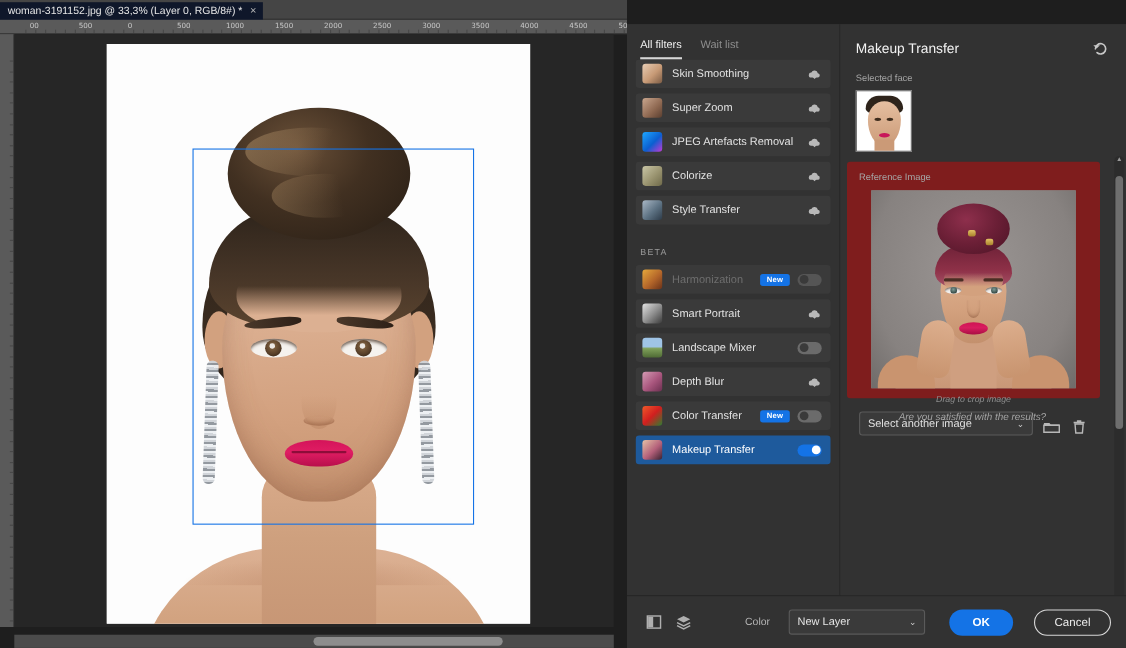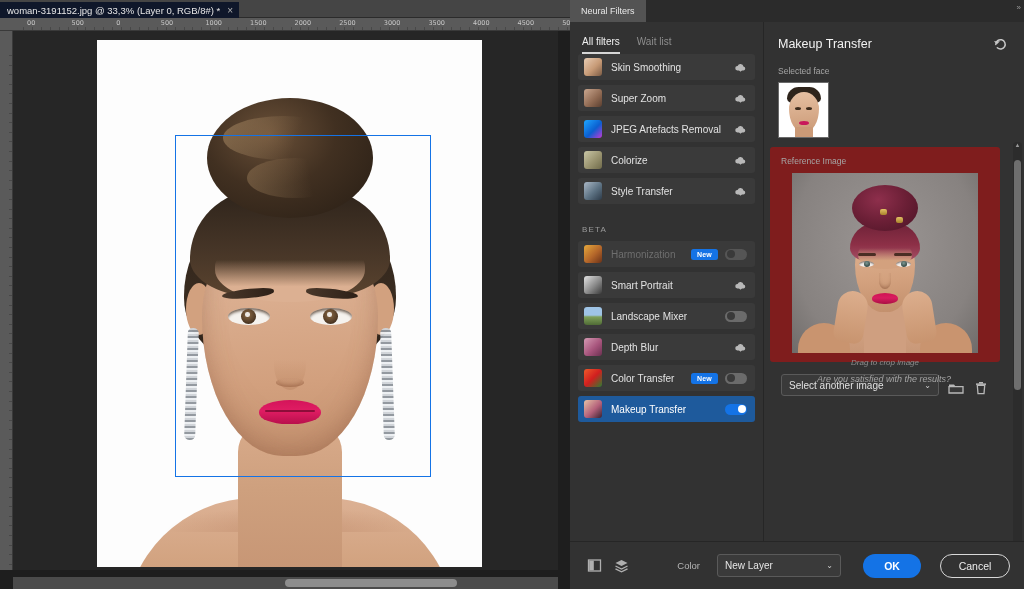--- a/index.html
+++ b/index.html
@@ -557,24 +557,20 @@
   </div>
 
   <div class="cv-sb-v">
     <div class="thumb"></div>
   </div>
   <div class="cv-sb-h">
     <div class="thumb"></div>
   </div>
 
 
-  <div class="nf-tabstrip">
-    <div class="nf-tab">Neural Filters</div>
-    <span class="top-right-dots">»</span>
-  </div>
 
   <div class="nf-panel">
     <div class="nf-body">
 
       <div class="filters-col">
         <div class="filters-tabs" id="filters-tabs">
             <div class="ftab active">All filters</div>
             <div class="ftab">Wait list</div>
           </div>
         <div class="filters-scroll" id="filters-scroll">

